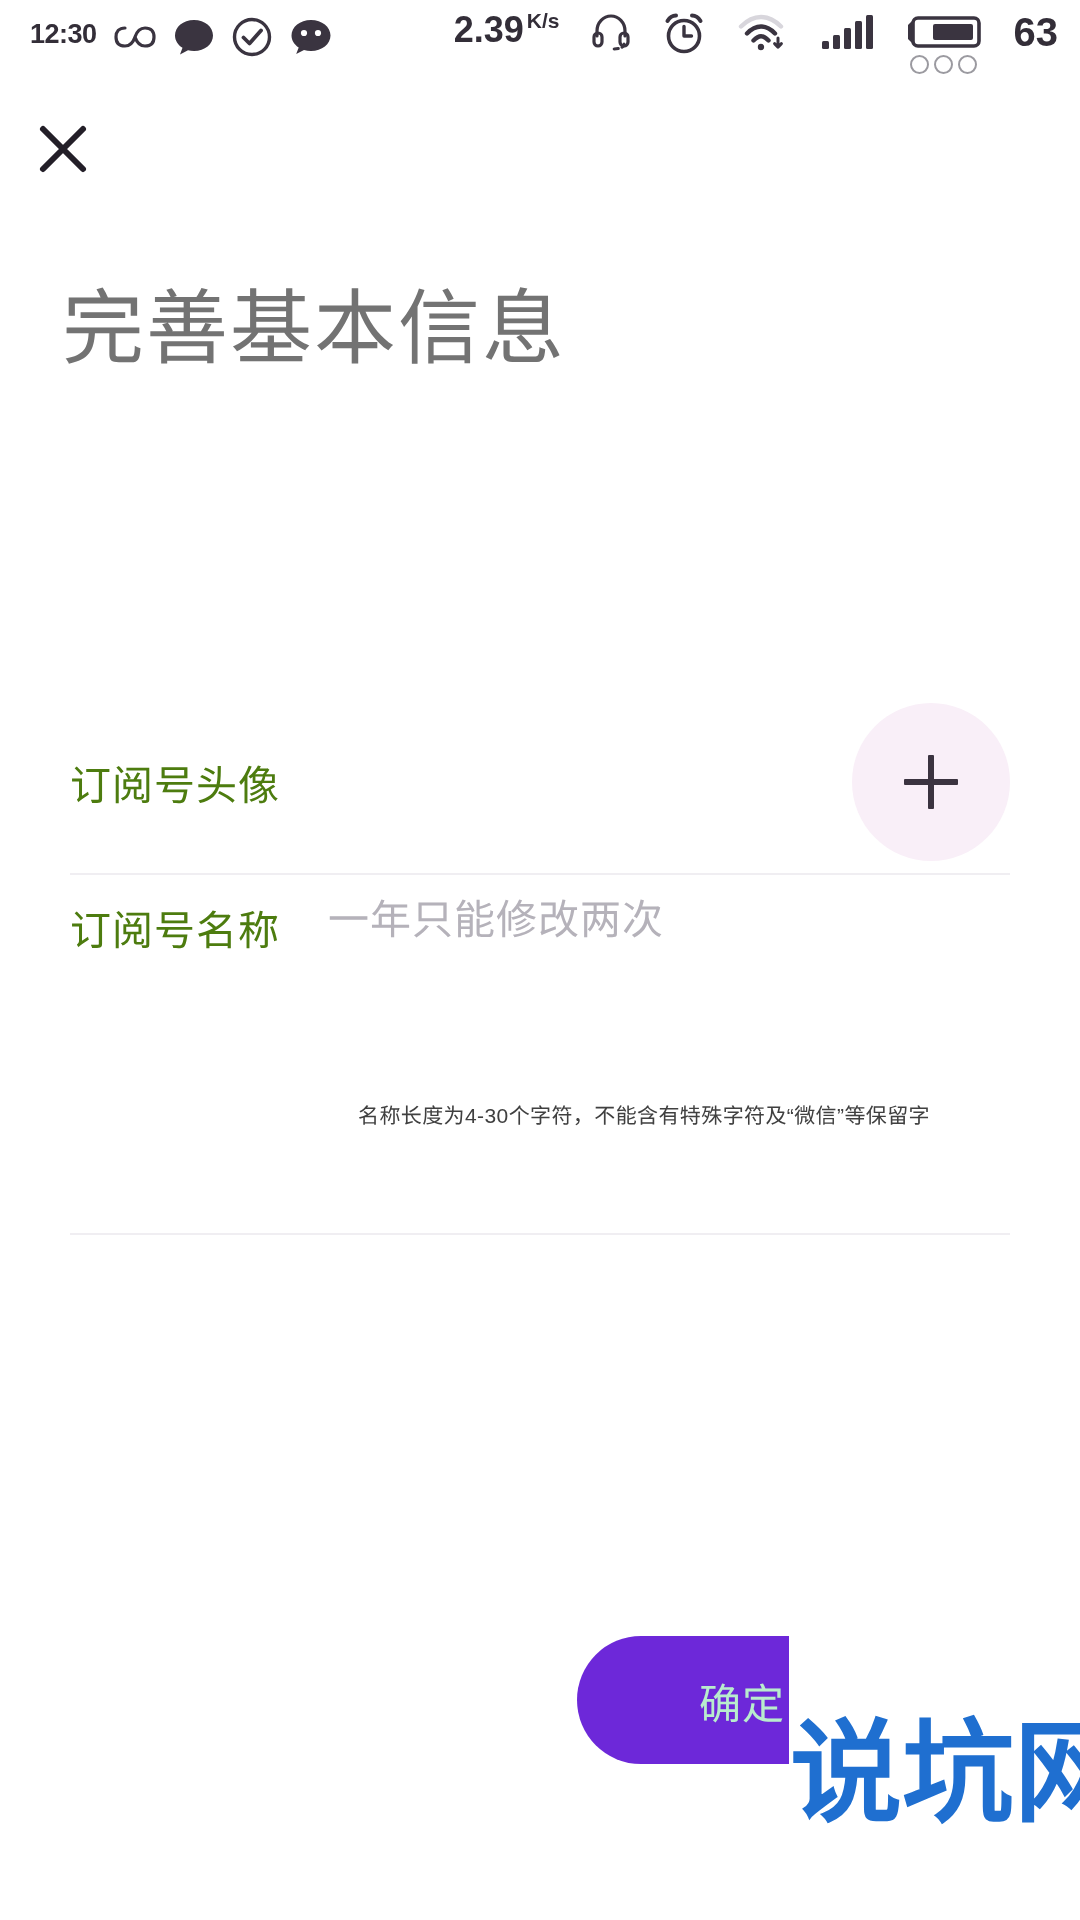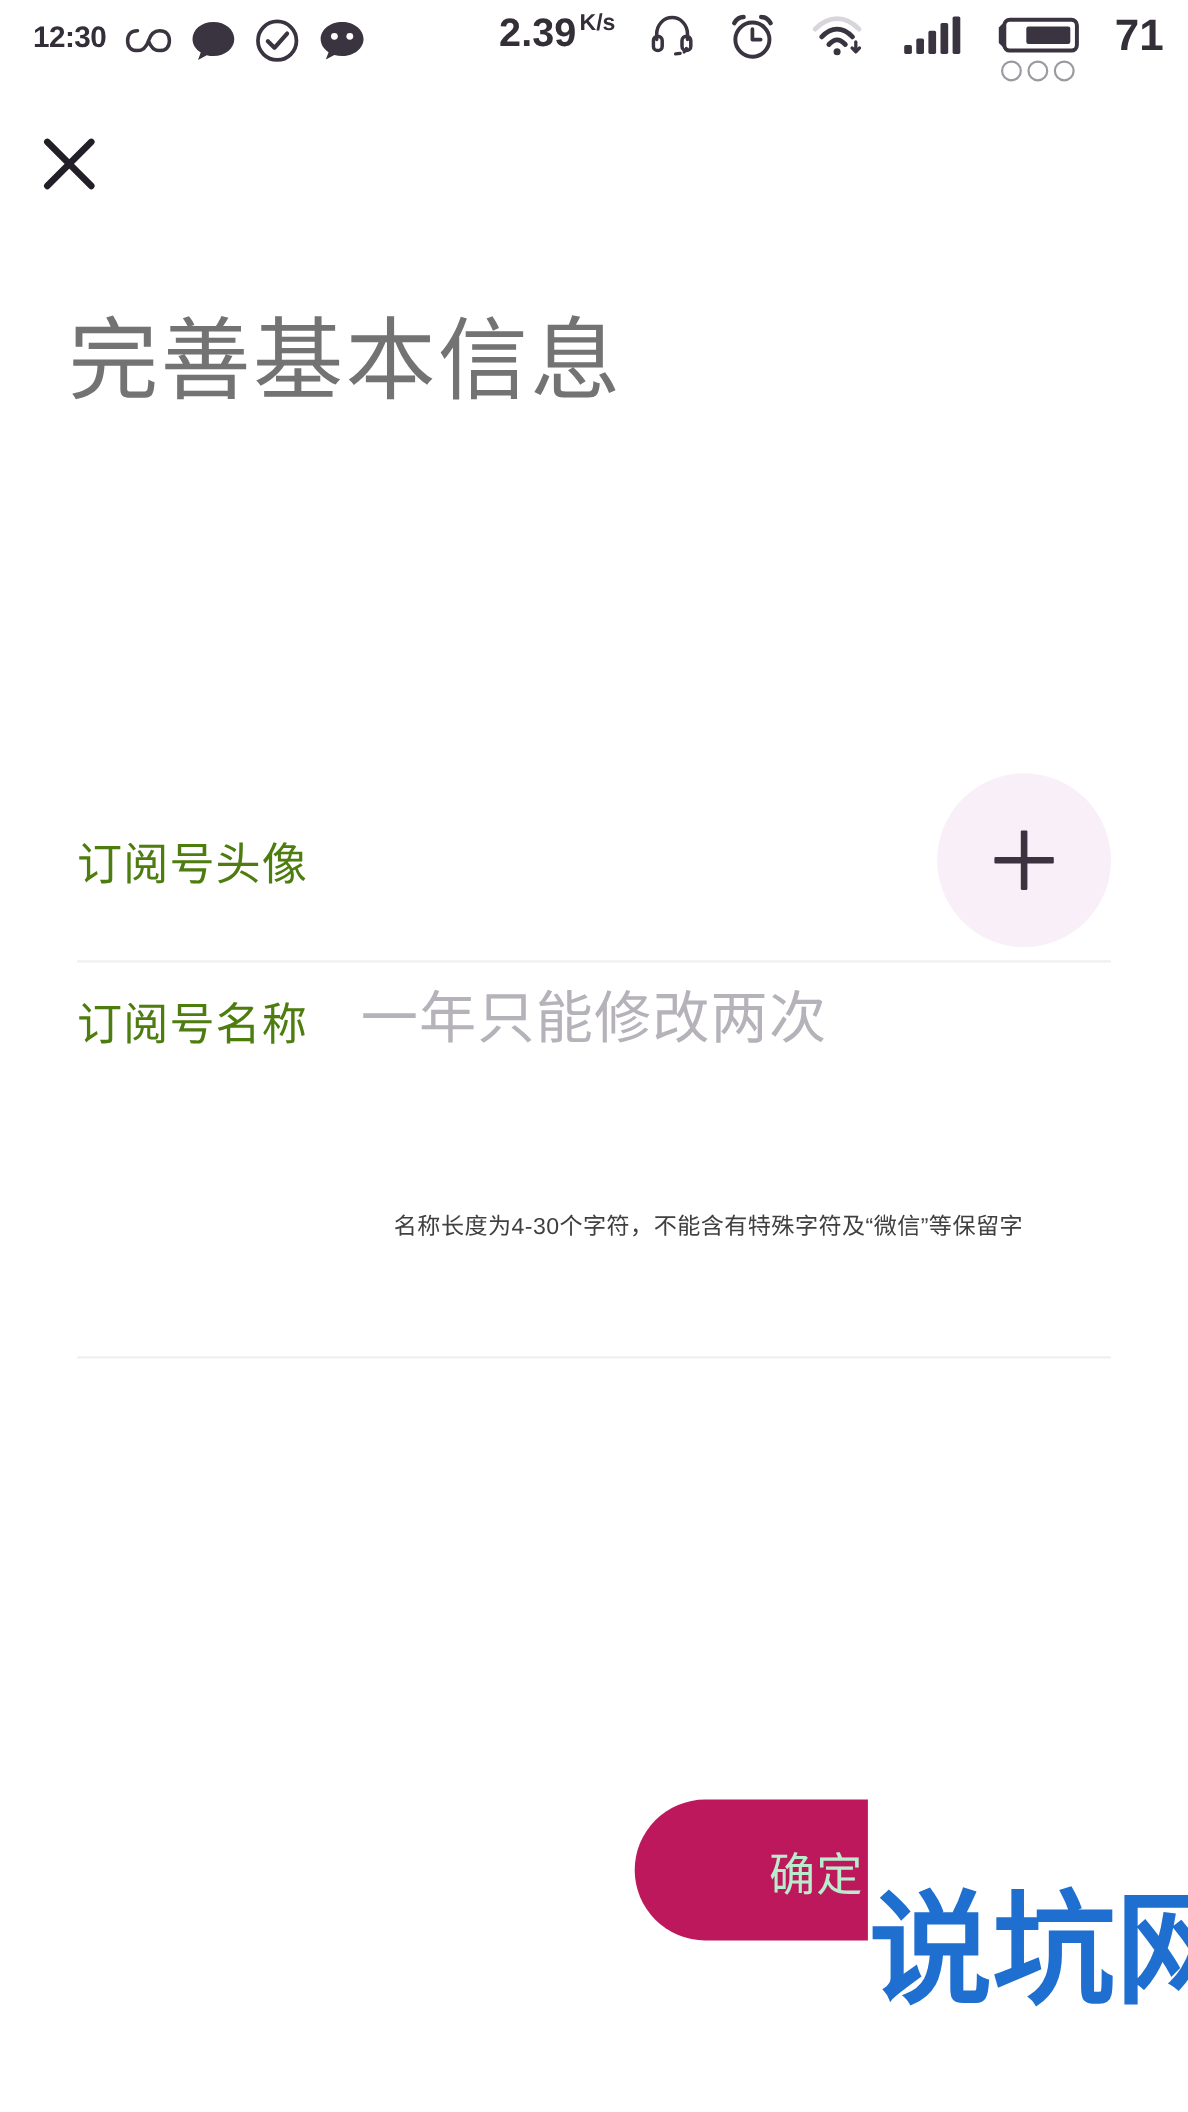--- a/index.html
+++ b/index.html
@@ -184,21 +184,21 @@
   }
   .avatar-plus::after {
     top: 0; left: 24px;
     width: 6px; height: 54px;
   }
   .name-input {
     border: none;
     outline: none;
     background: transparent;
     font-family: "Liberation Sans", "DejaVu Sans", sans-serif;
-    font-size: 52px;
+    font-size: 41px;
     color: #2d2a32;
     letter-spacing: 1px;
     margin-left: 48px;
     width: 560px;
     padding: 0;
     line-height: 1;
   }
   .name-input::placeholder {
     color: #b5b2ba;
     opacity: 1;
@@ -240,21 +240,21 @@
     letter-spacing: 1px;
     cursor: pointer;
     white-space: nowrap;
   }
   .confirm-btn {
     position: absolute;
     left: 577px;
     top: 0;
     width: 212px;
     height: 128px;
-    background: #be185d;
+    background: #6d28d9;
     border-radius: 64px 0 0 64px;
     border: none;
     outline: none;
     display: flex;
     align-items: center;
     justify-content: flex-end;
     overflow: hidden;
     cursor: pointer;
     padding: 0;
   }
@@ -368,21 +368,21 @@
           <rect x="27" y="12" width="40" height="16" rx="2" fill="#3a3440"></rect>
         </svg>
       </span>
       <span class="battery-dots">
         <i></i>
         <i></i>
         <i></i>
       </span>
     </span>
 
-    <span class="battery-pct">71</span>
+    <span class="battery-pct">63</span>
   </div>
 </div>
 
 <div class="close-btn">
   <span>
     <svg width="56" height="56" viewBox="0 0 56 56">
       <path d="M8 8 L48 48 M48 8 L8 48" fill="none" stroke="#231f28" stroke-width="6" stroke-linecap="round"></path>
     </svg>
   </span>
 </div>

